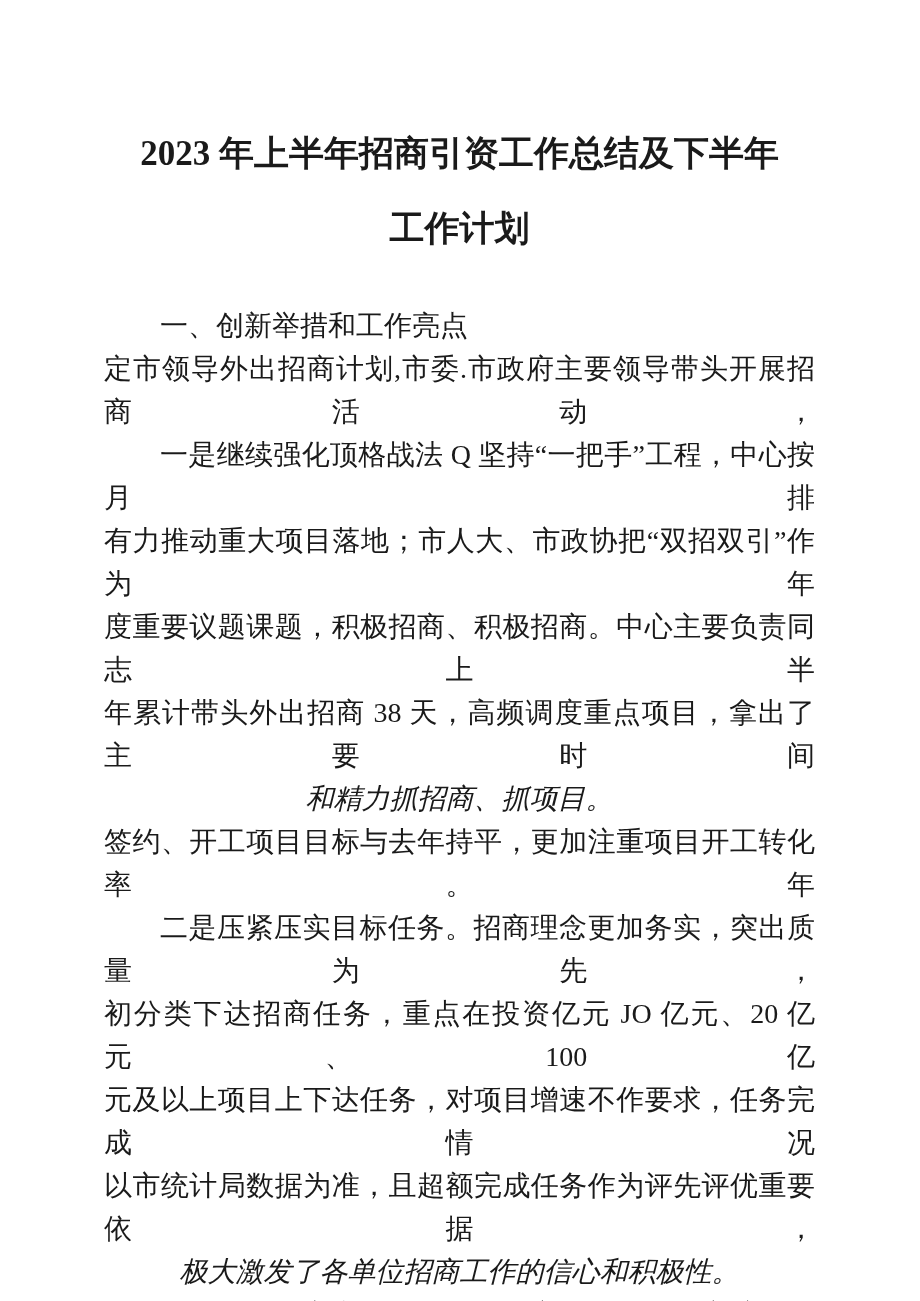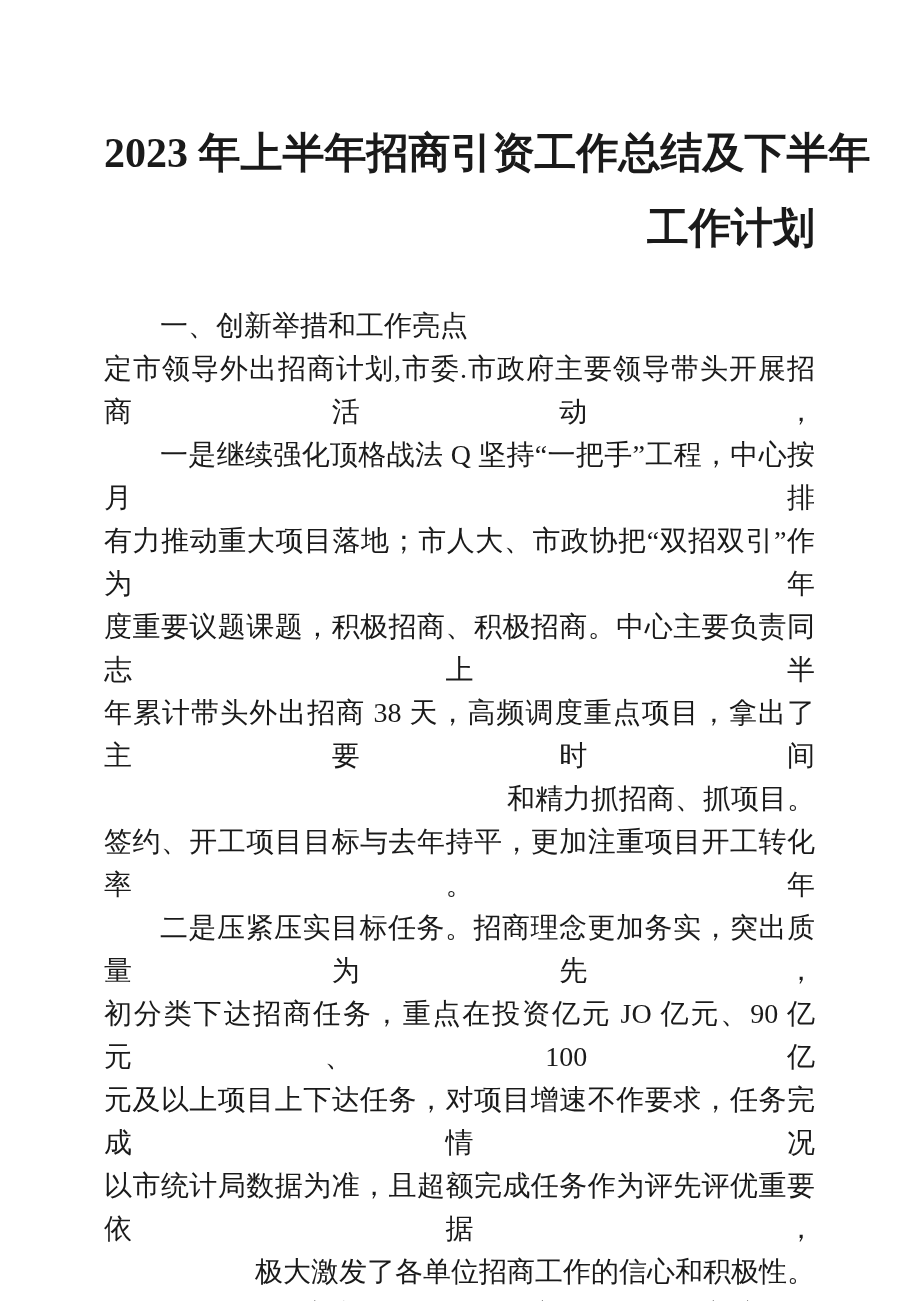--- a/index.html
+++ b/index.html
@@ -17,42 +17,43 @@
     color: #1a1a1a;
   }
   .content {
     padding-left: 104px;
     padding-right: 105px;
   }
   .title-block {
     padding-top: 116px;
   }
   .title-line {
-    text-align: right;
-    font-size: 42px;
+    text-align: center;
+    font-size: 35px;
     font-weight: bold;
     line-height: 75px;
     white-space: nowrap;
   }
   .body-block {
     padding-top: 38px;
     font-size: 28px;
     line-height: 43px;
   }
   .line {
     width: 100%;
   }
   
   .jline {
     text-align: justify;
     text-align-last: justify;
   }
   
   .lline {
-    text-align: right;
+    text-align: center;
+    font-style: italic;
   }
   .indent {
     text-indent: 2em;
   }
   .heading {
     text-indent: 2em;
   }
   .paragraph {
     margin: 0;
   }
@@ -77,21 +78,21 @@
         <div class="line jline indent">一是继续强化顶格战法 Q 坚持“一把手”工程，中心按月排</div>
         <div class="line jline">有力推动重大项目落地；市人大、市政协把“双招双引”作为年</div>
         <div class="line jline">度重要议题课题，积极招商、积极招商。中心主要负责同志上半</div>
         <div class="line jline">年累计带头外出招商 38 天，高频调度重点项目，拿出了主要时间</div>
         <div class="line lline">和精力抓招商、抓项目。</div>
       </div>
 
       <div class="paragraph">
         <div class="line jline">签约、开工项目目标与去年持平，更加注重项目开工转化率。年</div>
         <div class="line jline indent">二是压紧压实目标任务。招商理念更加务实，突出质量为先，</div>
-        <div class="line jline">初分类下达招商任务，重点在投资亿元 JO 亿元、90 亿元、100 亿</div>
+        <div class="line jline">初分类下达招商任务，重点在投资亿元 JO 亿元、20 亿元、100 亿</div>
         <div class="line jline">元及以上项目上下达任务，对项目增速不作要求，任务完成情况</div>
         <div class="line jline">以市统计局数据为准，且超额完成任务作为评先评优重要依据，</div>
         <div class="line lline">极大激发了各单位招商工作的信心和积极性。</div>
       </div>
 
       <div class="paragraph">
         <div class="line jline indent">三是持续夯实专业队伍。组建市投资促进中心驻外分中心，</div>
 
       </div>
 

